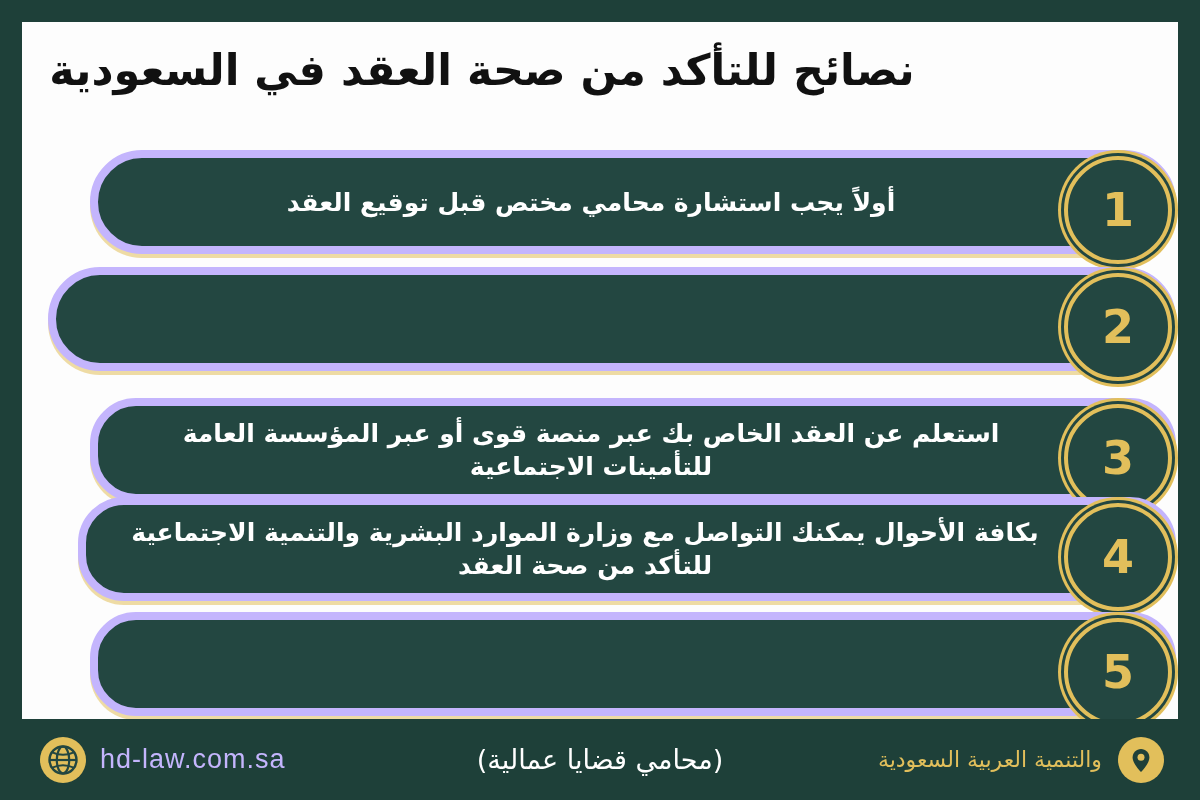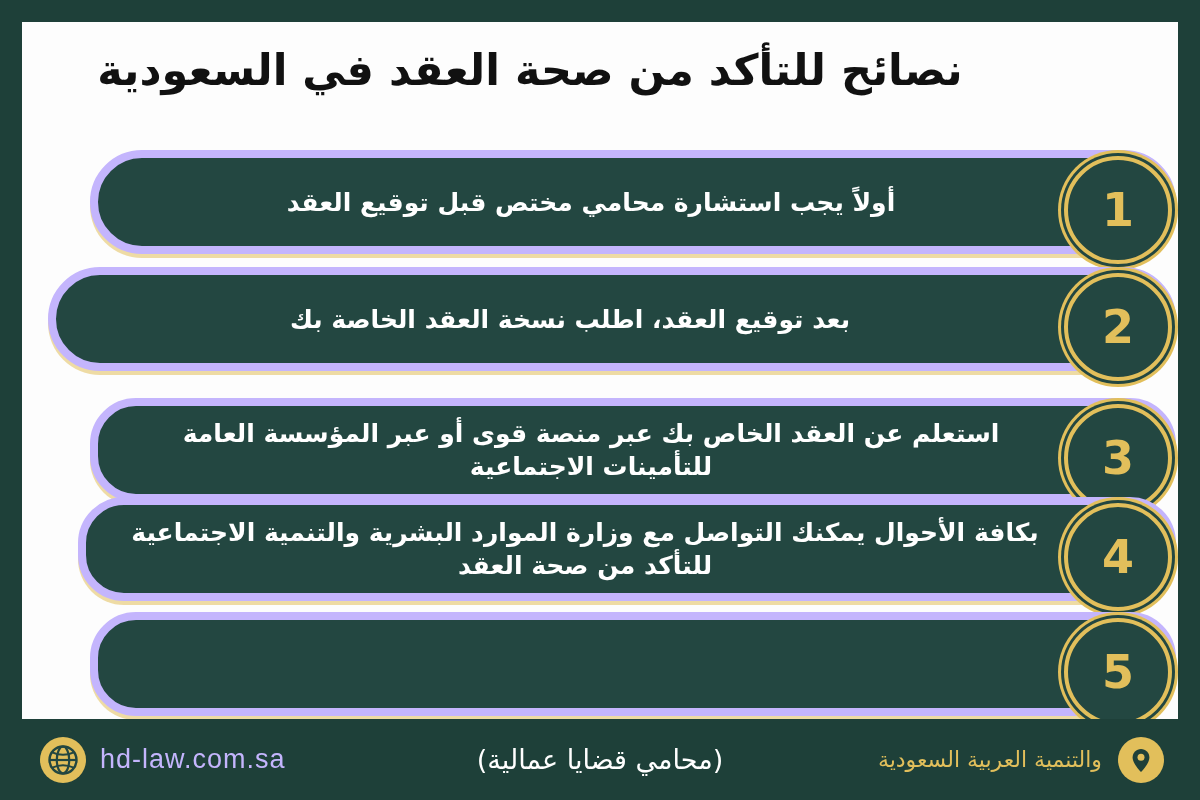--- a/index.html
+++ b/index.html
@@ -39,21 +39,20 @@
     top: 22px;
     width: 920px;
     text-align: center;
     direction: rtl;
     font-size: 43px;
     font-weight: bold;
     color: #111111;
     letter-spacing: 0px;
     line-height: 1.25;
     white-space: nowrap;
-    padding-left: 48px;
   }
 
   
   .steps {
     position: absolute;
     left: 0;
     top: 128px;
     width: 1156px;
   }
   .step {
@@ -195,21 +194,20 @@
         <div class="bar">
           <div class="bar-text">أولاً يجب استشارة محامي مختص قبل توقيع العقد</div>
           <div class="badge">
             <span class="badge-num">1</span>
           </div>
         </div>
       </div>
 
       <div class="step step-2">
         <div class="bar">
-          <div class="bar-text">بعد توقيع العقد، اطلب نسخة العقد الخاصة بك</div>
           <div class="badge">
             <span class="badge-num">2</span>
           </div>
         </div>
       </div>
 
       <div class="step step-3">
         <div class="bar">
           <div class="bar-text">استعلم عن العقد الخاص بك عبر منصة قوى أو عبر المؤسسة العامة للتأمينات الاجتماعية</div>
           <div class="badge">

